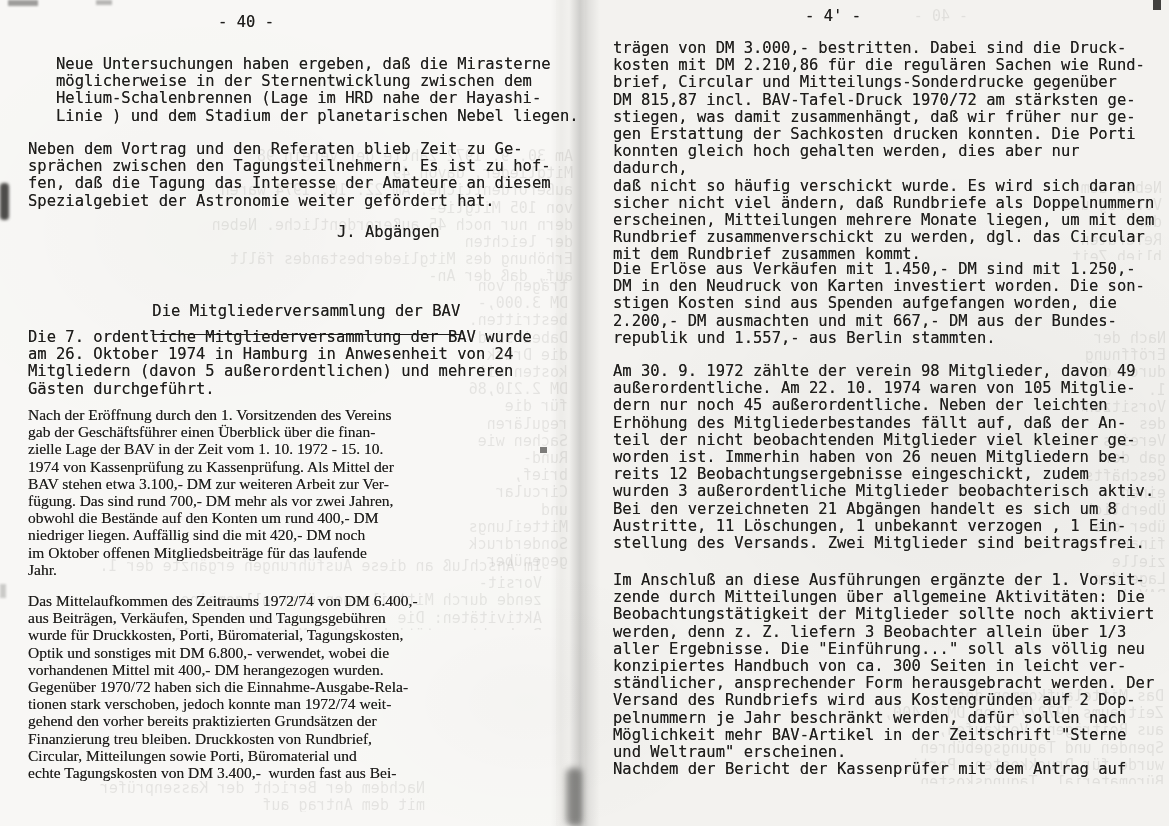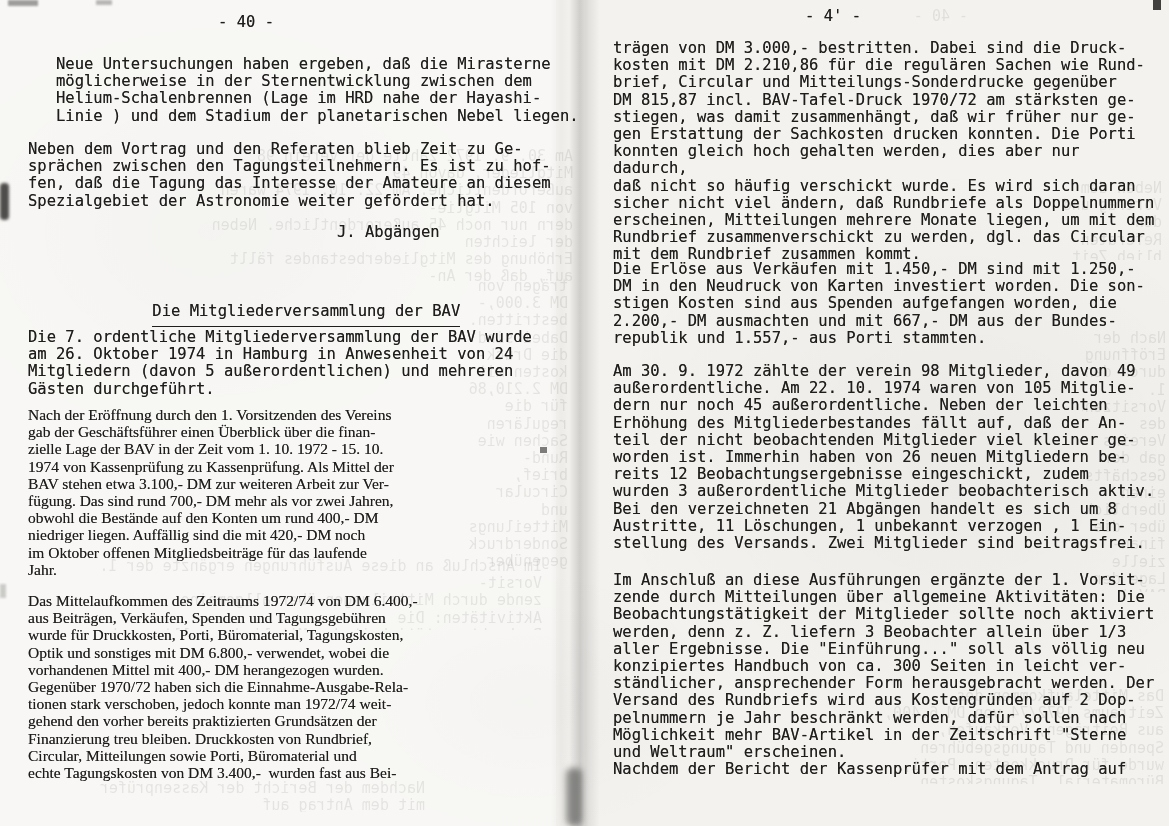--- a/index.html
+++ b/index.html
@@ -24,21 +24,21 @@
     line-height:17.2px;
     white-space:pre-wrap;
     letter-spacing:0;
     text-shadow:0 0 0.4px rgba(30,29,27,0.65);
   }
   .body-col-left{left:28px;width:545px;}
   .body-col-right{left:613px;width:548px;}
   .heading{
     text-decoration:none;
     border-bottom:1.5px solid #1e1d1b;
-    padding-bottom:6px;
+    padding-bottom:14px;
     display:inline-block;
     white-space:pre;
   }
   
   .gutter{
     position:absolute;left:550px;top:0;width:50px;height:826px;
     background:linear-gradient(90deg,
       rgba(0,0,0,0) 0%,
       rgba(0,0,0,0.04) 22%,
       rgba(0,0,0,0.02) 38%,
@@ -204,21 +204,21 @@
 daß nicht so häufig verschickt wurde. Es wird sich daran
 sicher nicht viel ändern, daß Rundbriefe als Doppelnummern
 erscheinen, Mitteilungen mehrere Monate liegen, um mit dem
 Rundbrief zusammenverschickt zu werden, dgl. das Circular
 mit dem Rundbrief zusammen kommt.</div>
 
   <div class="txt body-col-right" style="top:261px;">Die Erlöse aus Verkäufen mit 1.450,- DM sind mit 1.250,-
 DM in den Neudruck von Karten investiert worden. Die son-
 stigen Kosten sind aus Spenden aufgefangen worden, die
 2.200,- DM ausmachten und mit 667,- DM aus der Bundes-
-republik und 1.557,- aus Porti stammten.</div>
+republik und 1.557,- aus Berlin stammten.</div>
 
   <div class="txt body-col-right" style="top:363px;">Am 30. 9. 1972 zählte der verein 98 Mitglieder, davon 49
 außerordentliche. Am 22. 10. 1974 waren von 105 Mitglie-
 dern nur noch 45 außerordentliche. Neben der leichten
 Erhöhung des Mitgliederbestandes fällt auf, daß der An-
 teil der nicht beobachtenden Mitglieder viel kleiner ge-
 worden ist. Immerhin haben von 26 neuen Mitgliedern be-
 reits 12 Beobachtungsergebnisse eingeschickt, zudem
 wurden 3 außerordentliche Mitglieder beobachterisch aktiv.
 Bei den verzeichneten 21 Abgängen handelt es sich um 8

